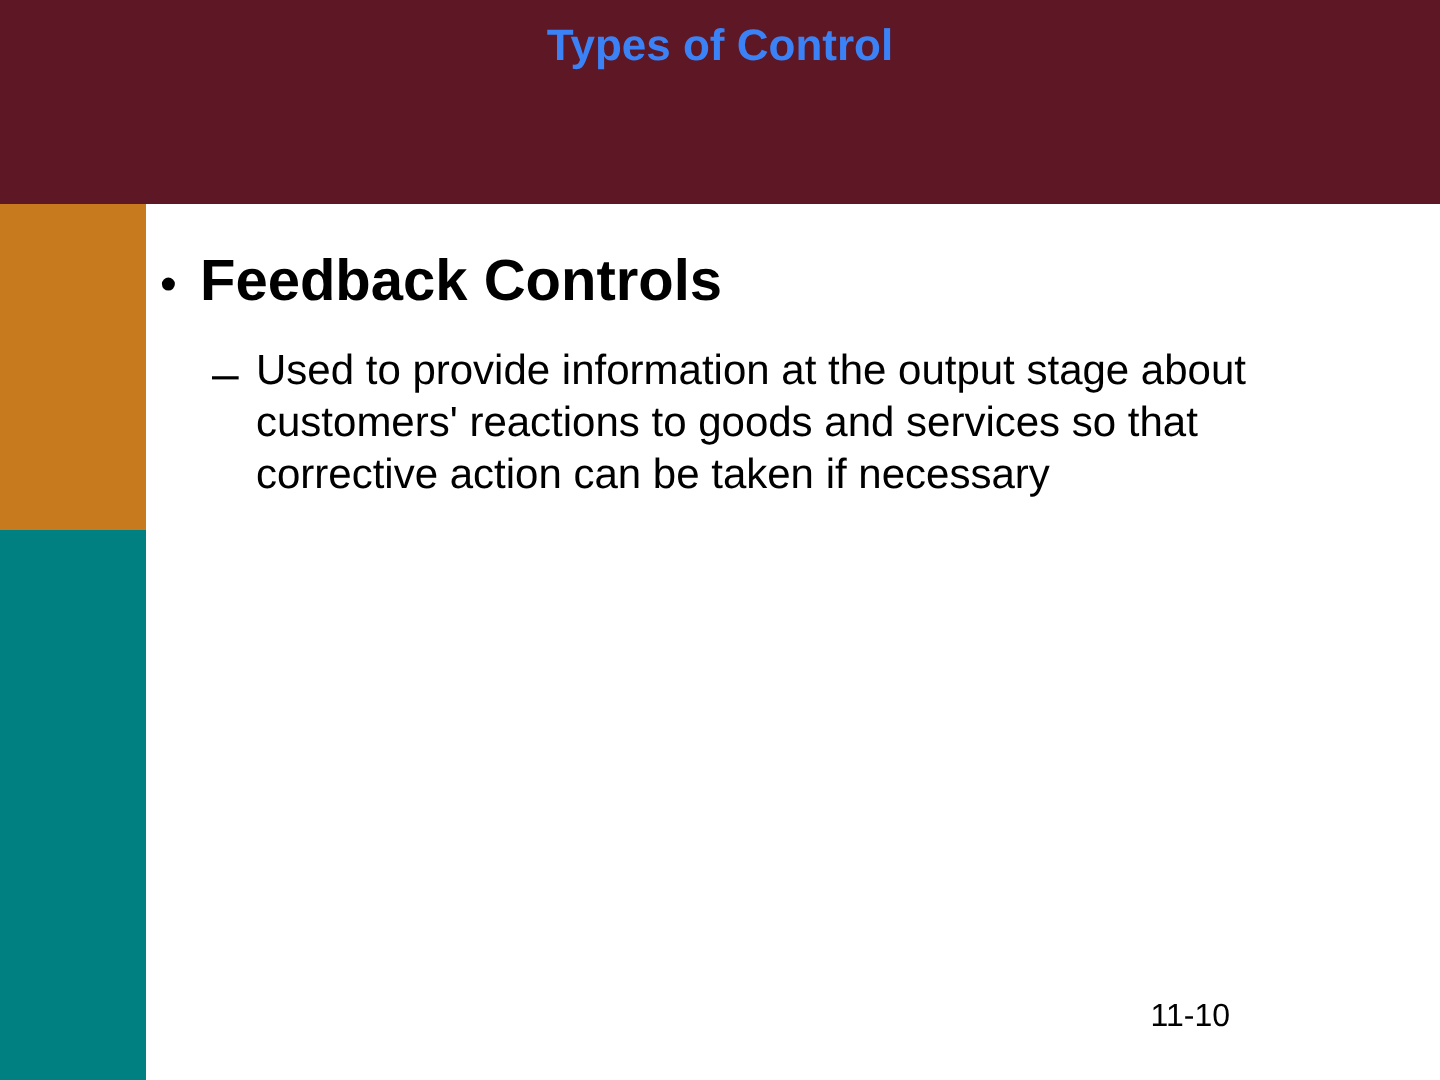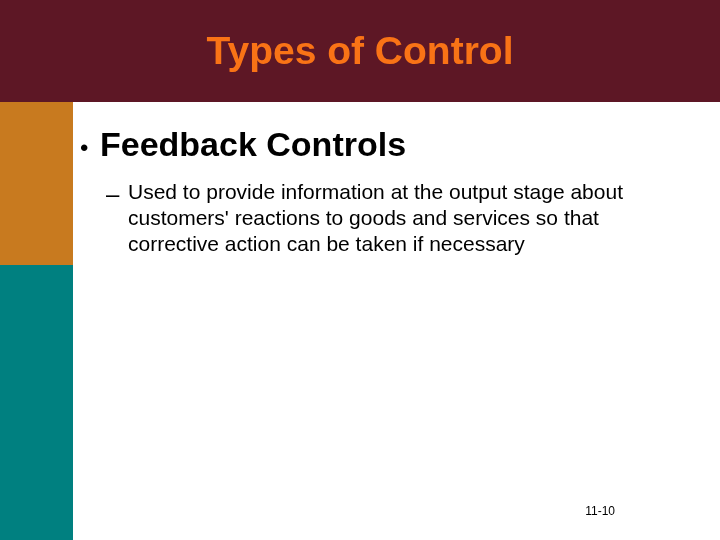--- a/index.html
+++ b/index.html
@@ -1,29 +1,29 @@
 <!DOCTYPE html>
 <html><head>
 <meta charset="utf-8">
 <style>
   * { margin: 0; padding: 0; box-sizing: border-box; }
   html, body { width: 720px; height: 540px; font-family: Arial, Helvetica, sans-serif; background: #fff; overflow: hidden; }
   .slide { width: 720px; height: 540px; position: relative; background: #fff; }
   .title-band { position: absolute; top: 0; left: 0; width: 720px; height: 102px; background: #5d1725; text-align: center; }
-  .title-text { color: #f97316; font-size: 39px; font-weight: bold; line-height: 1; padding-top: 31px; }
+  .title-text { color: #3b82f6; font-size: 22px; font-weight: bold; line-height: 1; padding-top: 12px; }
   .sidebar-orange { position: absolute; top: 102px; left: 0; width: 73px; height: 163px; background: #c87a1f; }
   .sidebar-teal   { position: absolute; top: 265px; left: 0; width: 73px; height: 275px; background: #008080; }
   .content { position: absolute; top: 124px; left: 78px; width: 620px; }
   .bullet-row { display: flex; align-items: baseline; }
   .bullet-dot { width: 22px; font-size: 24px; color: #000; line-height: 1.2; padding-left: 2px; }
-  .bullet-label { font-size: 34px; font-weight: bold; color: #000; line-height: 1.2; }
+  .bullet-label { font-size: 29px; font-weight: bold; color: #000; line-height: 1.2; }
   .sub-row { display: flex; align-items: flex-start; margin-top: 14px; padding-left: 28px; }
   .dash { width: 22px; font-size: 24px; color: #000; line-height: 1.25; }
   .sub-text { font-size: 21px; color: #000; line-height: 1.25; max-width: 540px; }
-  .footer { position: absolute; bottom: 22px; right: 105px; font-size: 12px; color: #000; }
+  .footer { position: absolute; bottom: 22px; right: 105px; font-size: 16px; color: #000; }
 </style>
 </head>
 <body>
 
 <div class="slide">
 
   <div class="title-band">
     <div class="title-text">Types of Control</div>
   </div>
 

